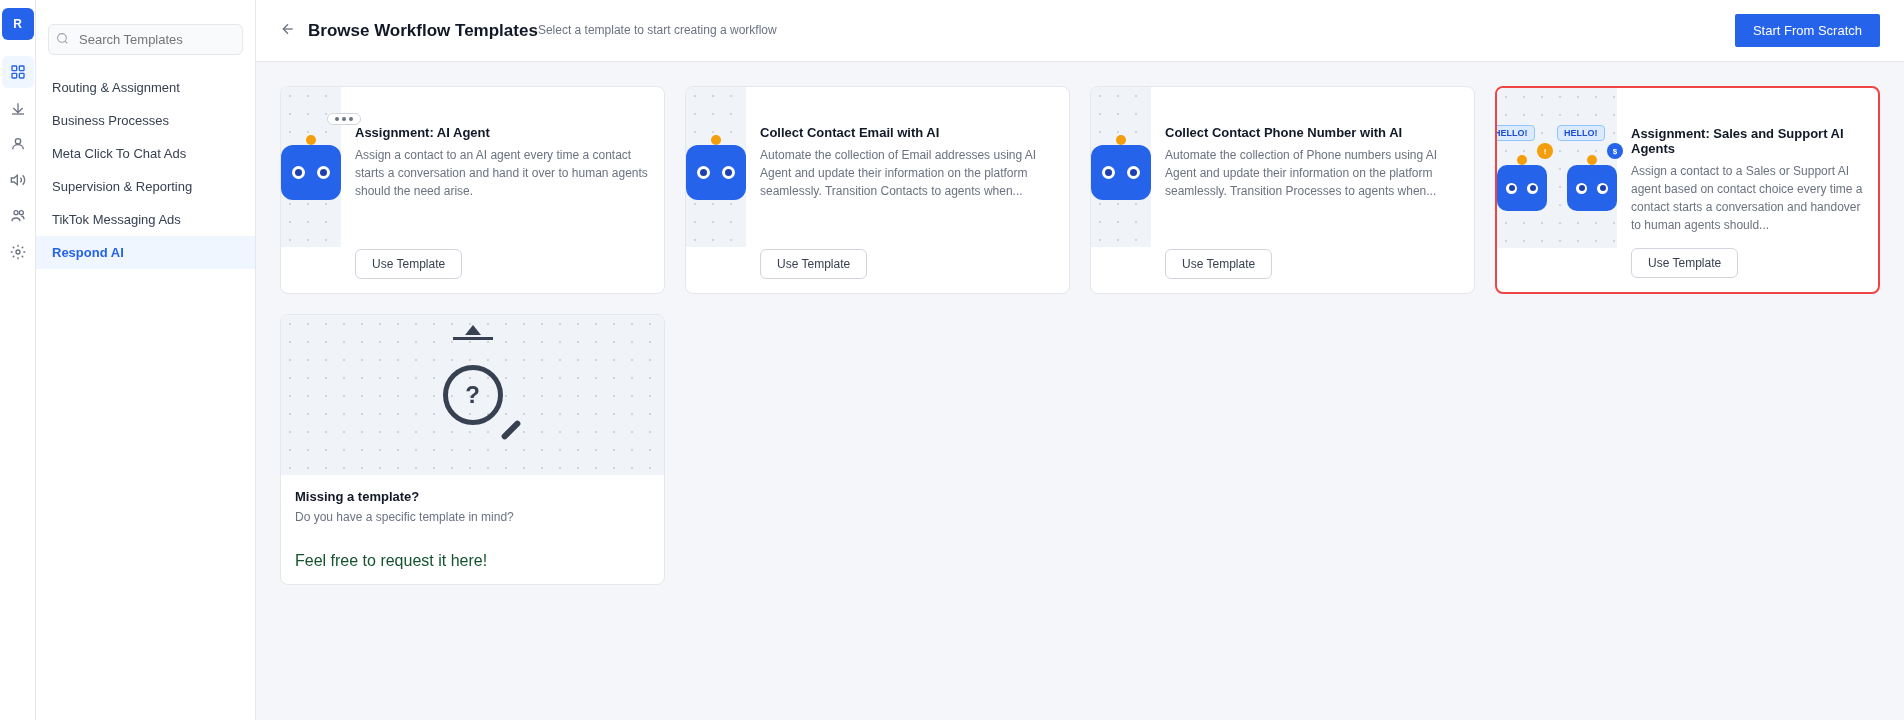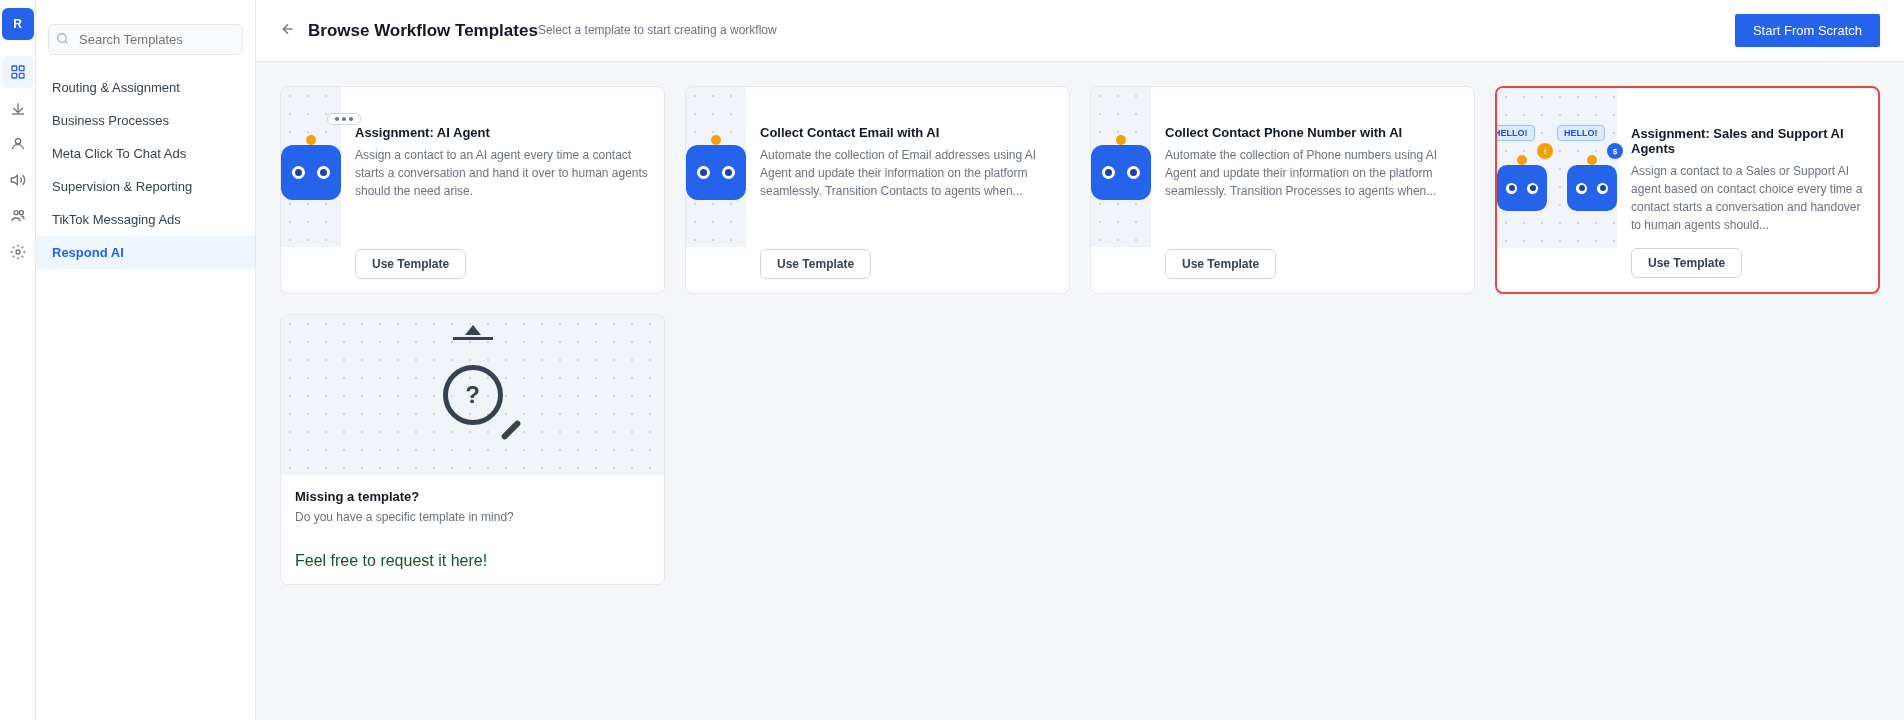--- a/index.html
+++ b/index.html
@@ -161,21 +161,21 @@
       line-height: 1.5;
       flex: 1;
     }
     .btn-use-template {
       margin-top: 14px;
       padding: 7px 16px;
       border: 1px solid #d1d5db;
       border-radius: 6px;
       background: #fff;
       font-size: 12px;
-      font-weight: 700;
+      font-weight: 400;
       color: #374151;
       cursor: pointer;
       align-self: flex-start;
       text-align: center;
     }
 
     
     .missing-card {
       background: #fff;
       border: 1px solid #e5e7eb;

